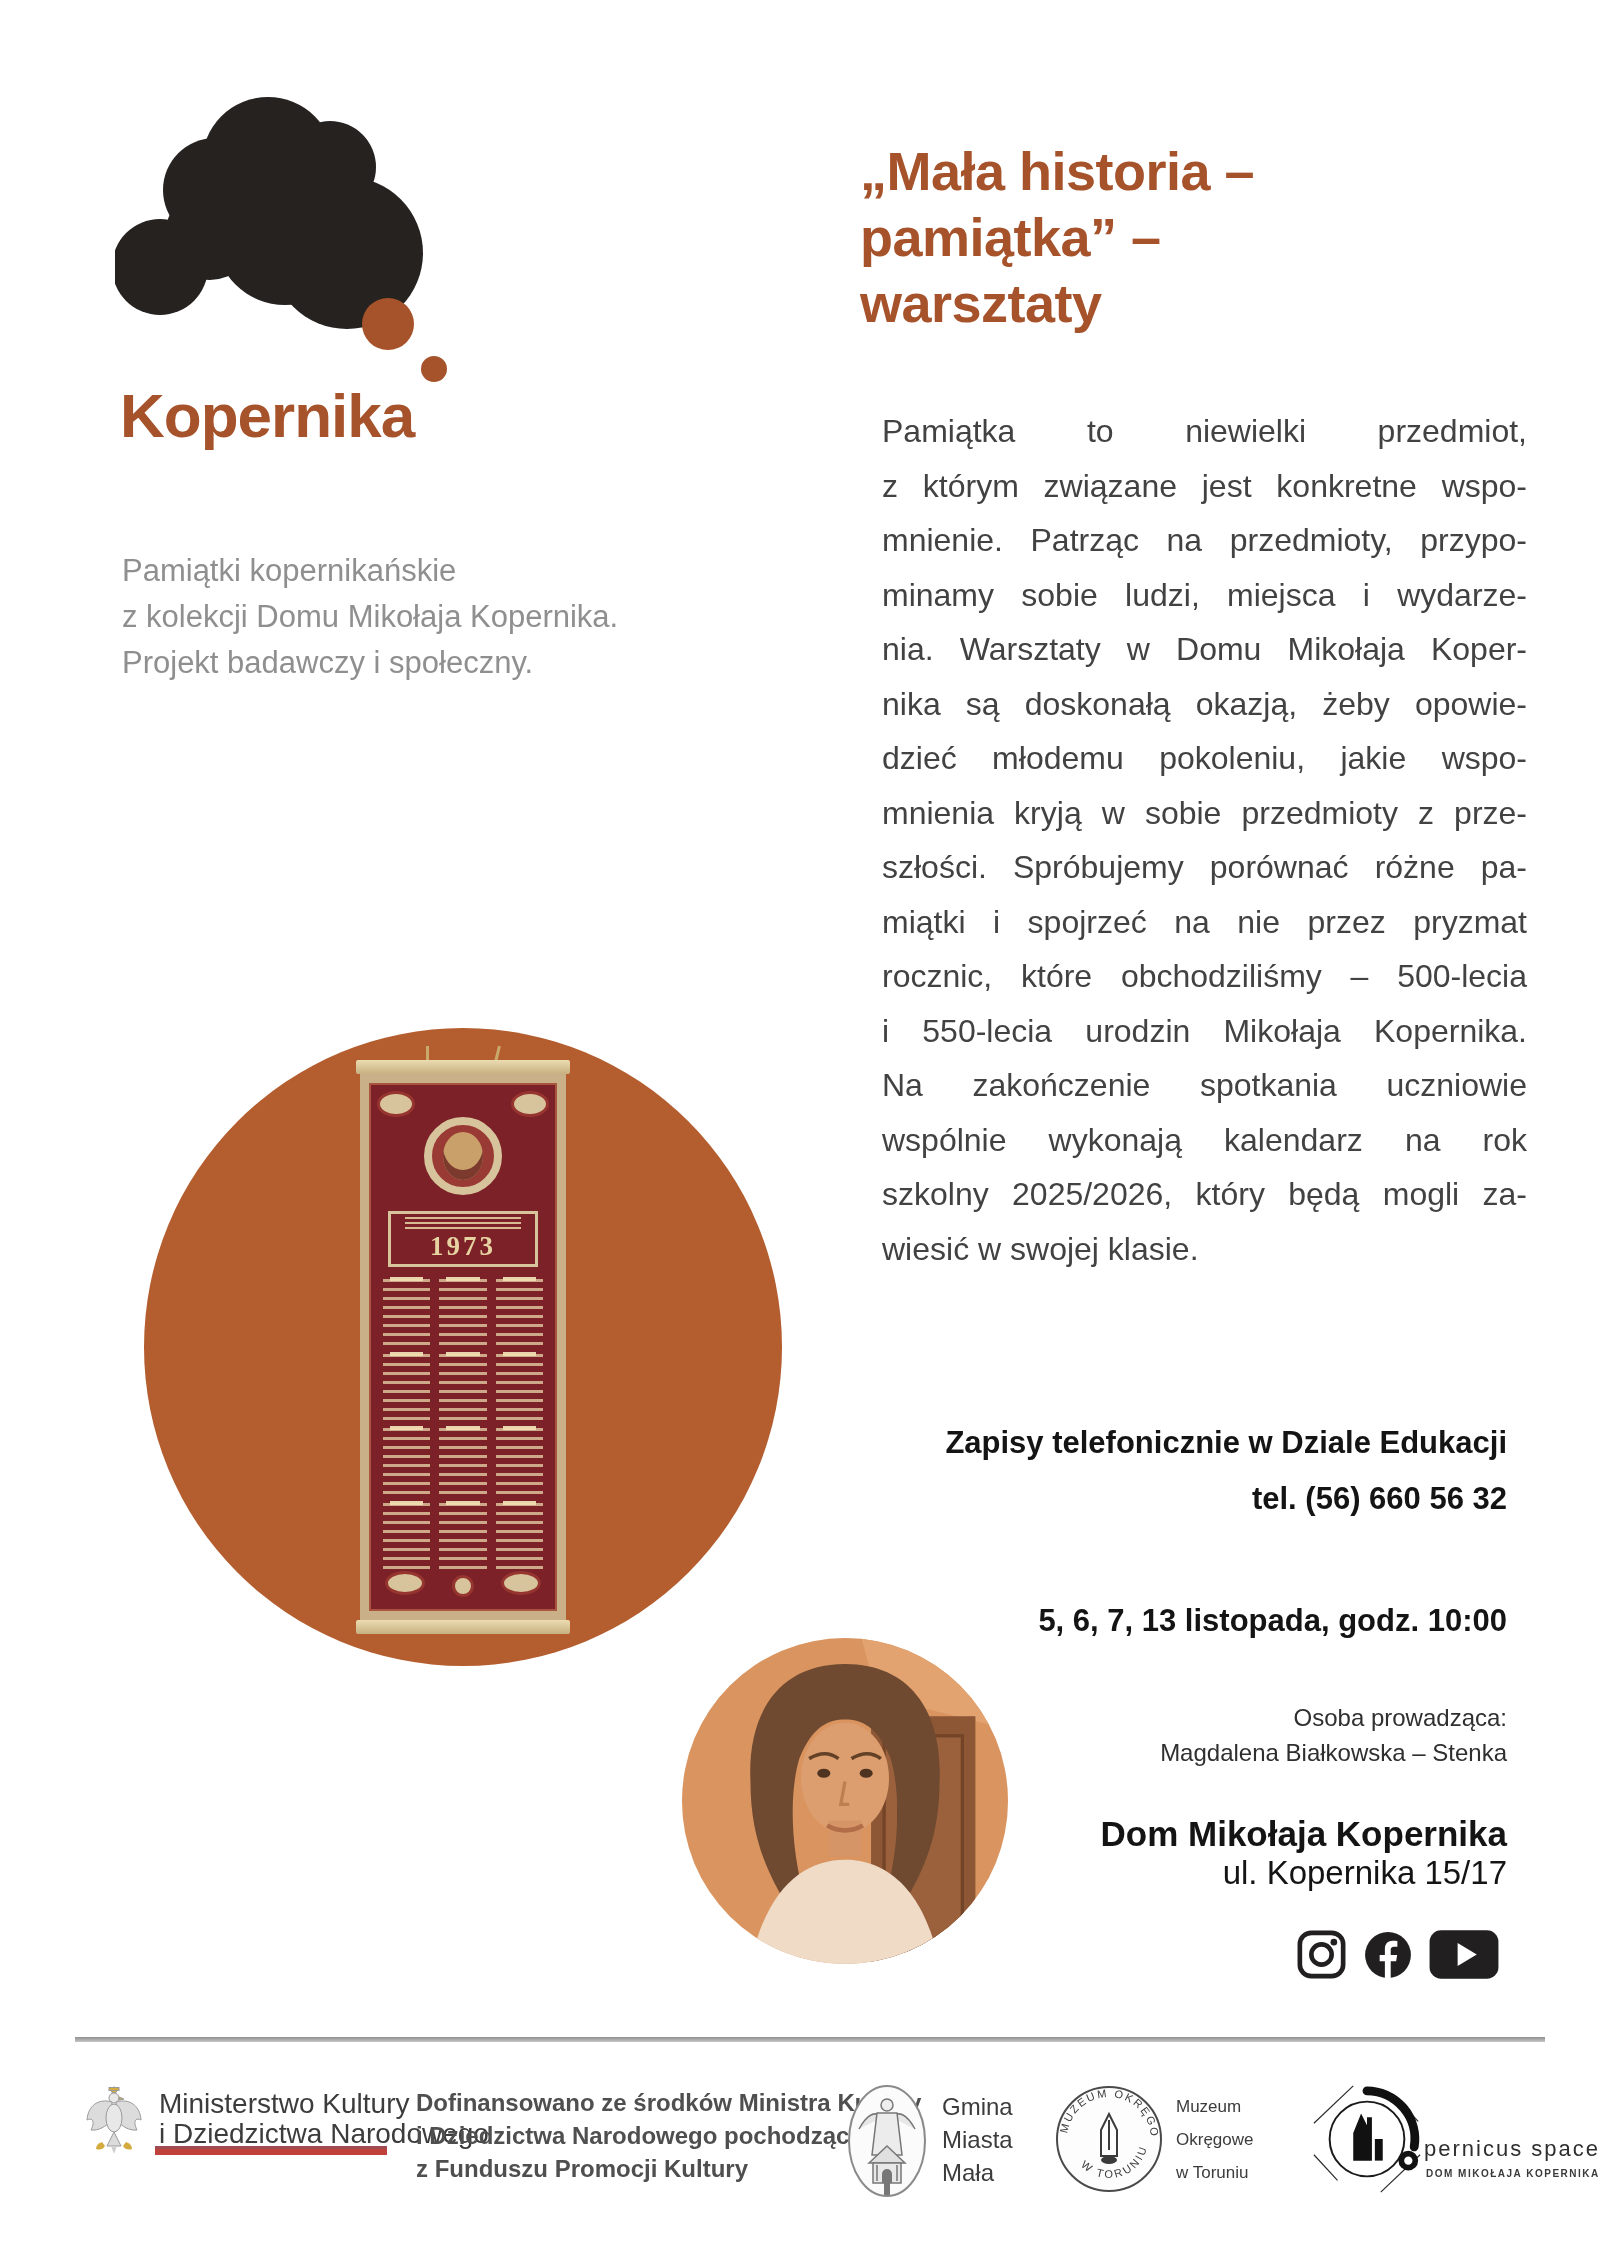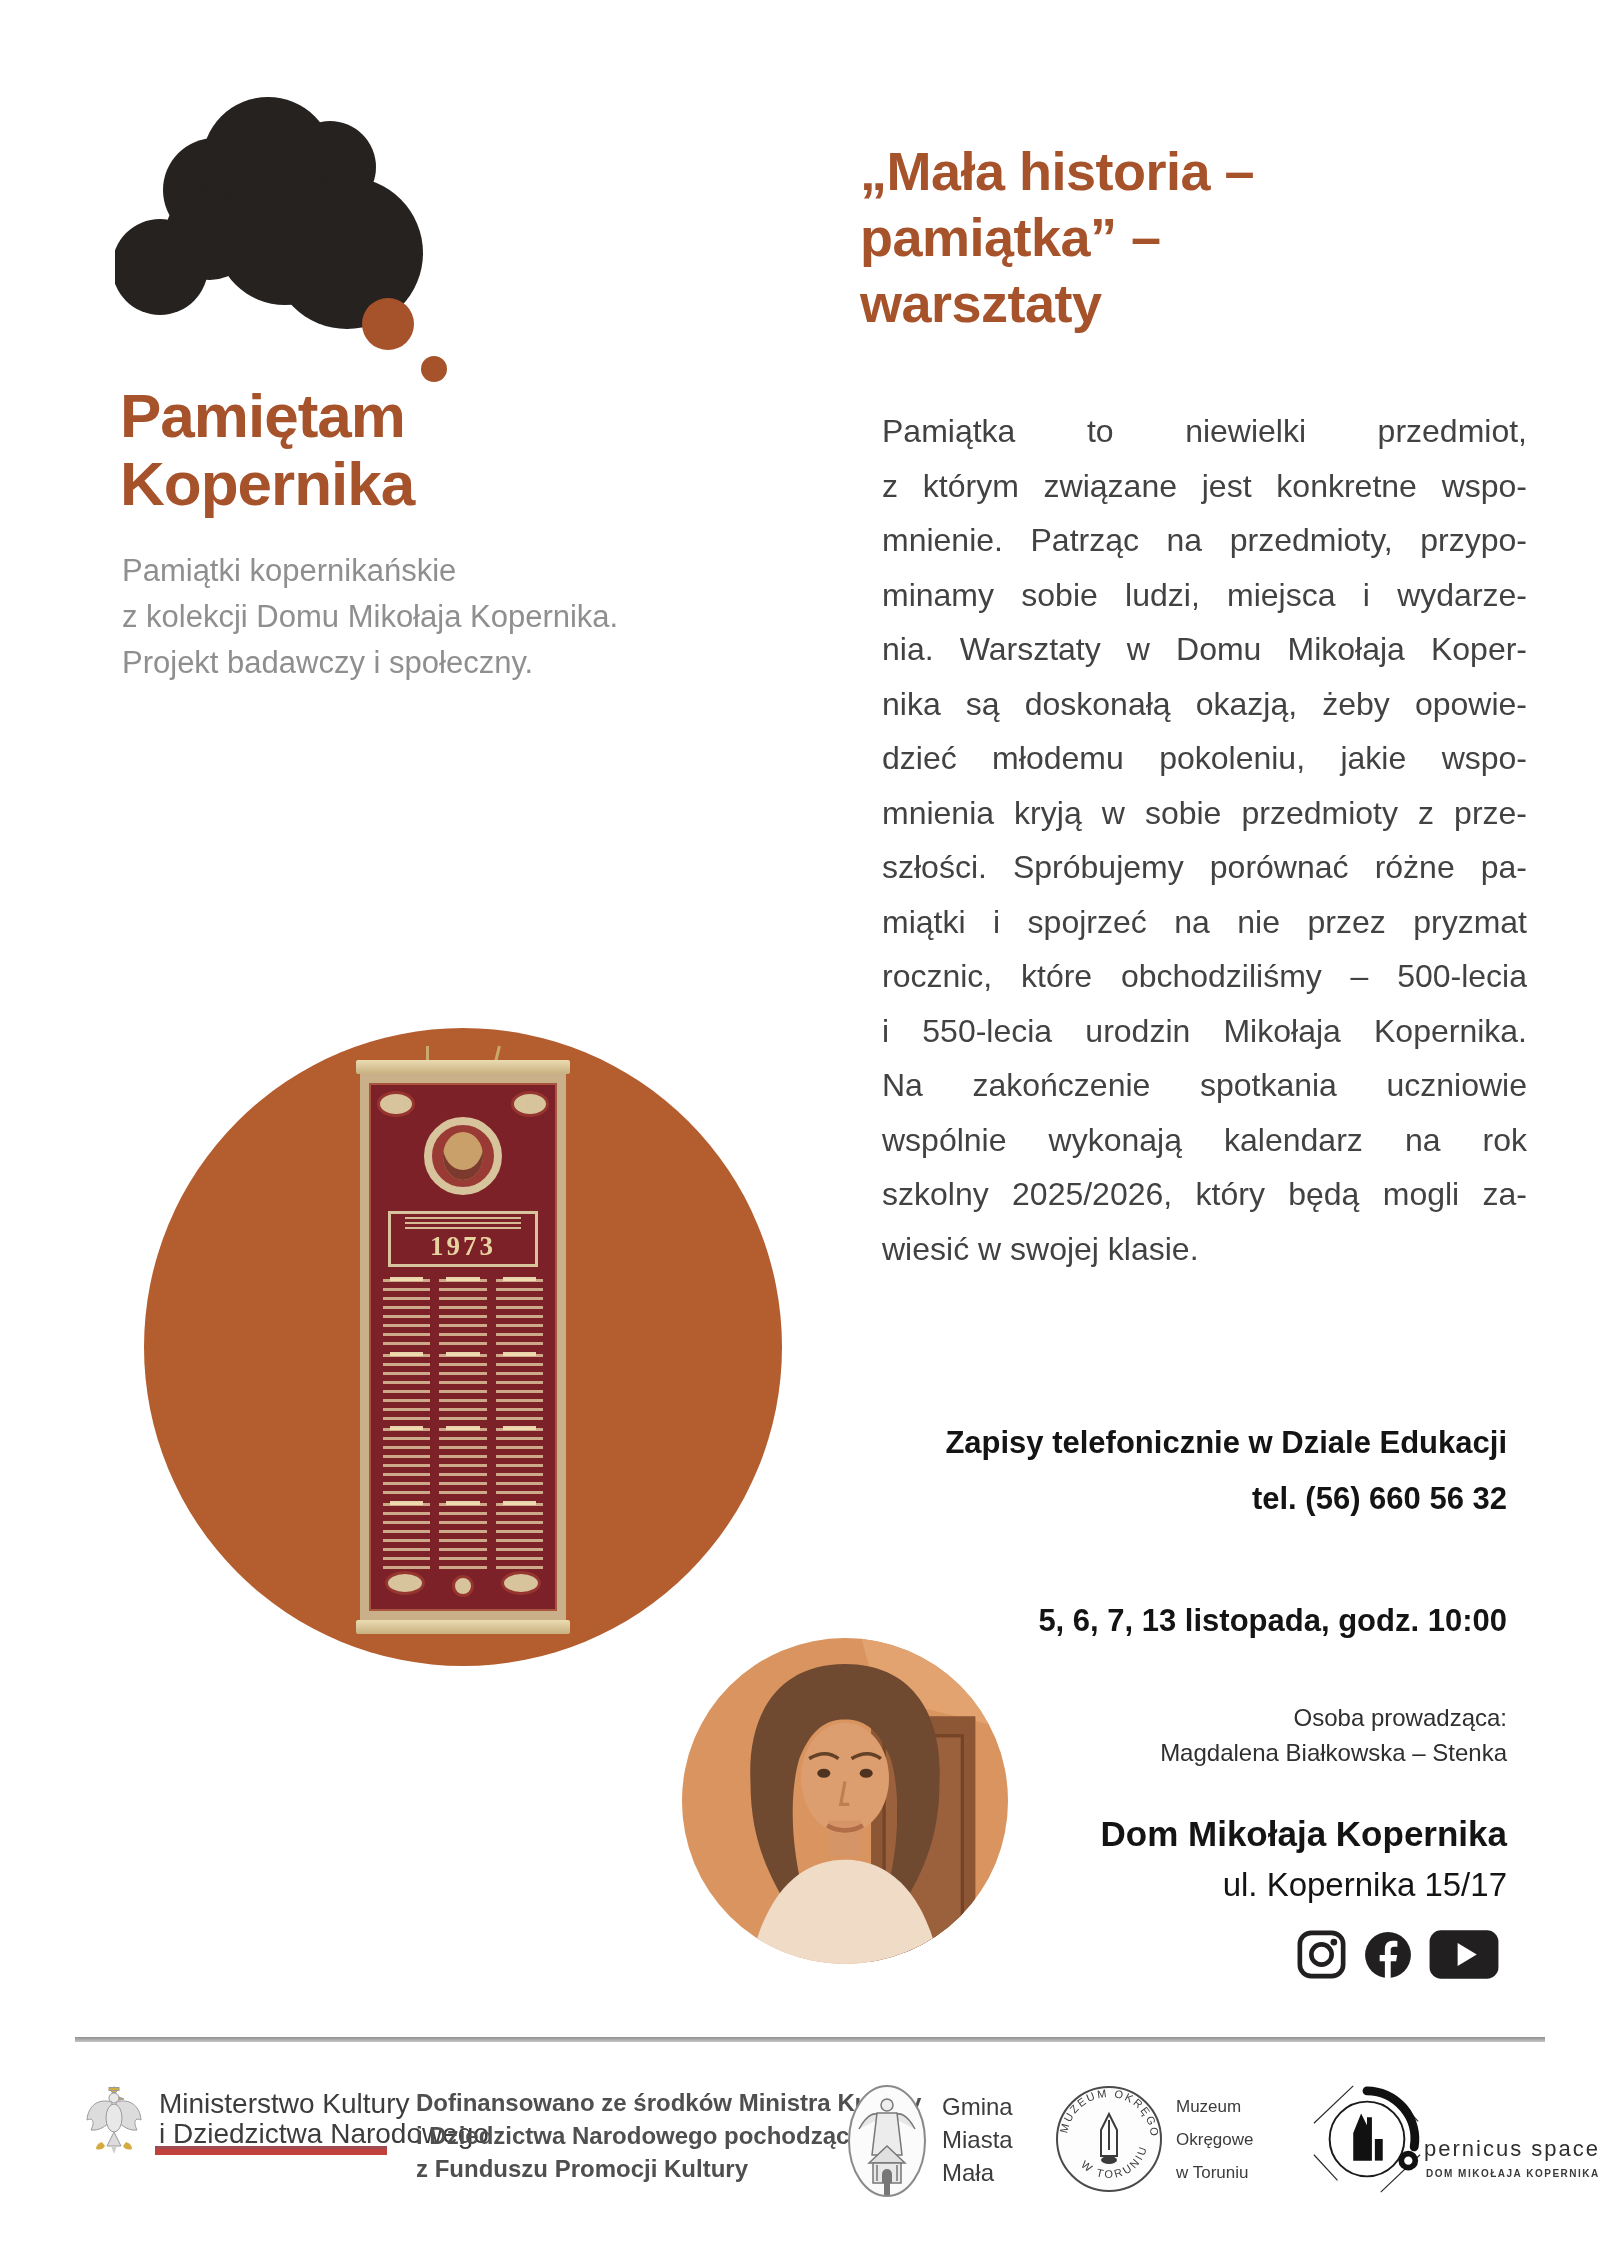--- a/index.html
+++ b/index.html
@@ -14,21 +14,21 @@
   
   .event-heading { position:absolute; left:860px; top:138px; font-size:54px; line-height:66px; font-weight:bold; color:#a6522a; letter-spacing:-0.5px; }
   .event-body { position:absolute; left:882px; top:404px; width:645px; font-size:32px; color:#424242; }
   .body-line { line-height:54.5px; text-align:justify; text-align-last:justify; white-space:nowrap; }
   .body-line:last-child { text-align-last:left; }
 
   .contact { position:absolute; left:820px; width:687px; text-align:right; color:#141414; }
   .c-bold { font-size:31px; font-weight:bold; line-height:56px; }
   .c-host { font-size:24px; line-height:35px; color:#2f2f2f; }
   .venue-name { font-size:35px; font-weight:bold; }
-  .venue-addr { font-size:33px; margin-top:12px; }
+  .venue-addr { font-size:33px; }
 
   .social-row { position:absolute; top:1928px; right:100px; display:flex; align-items:center; gap:15px; }
   .social-row svg { display:block; }
 
   
   .hero-circle { position:absolute; left:144px; top:1028px; width:638px; height:638px; border-radius:50%; background:#b45d2e; }
   .scroll { position:absolute; left:212px; top:32px; width:214px; height:574px; }
   .scroll .string { position:absolute; top:-14px; width:3px; height:16px; background:#caa96c; }
   .slat { position:absolute; left:0; width:100%; height:14px; background:linear-gradient(#ecdcb2,#c7b080); border-radius:2px; }
   .slat.top { top:0; } .slat.bottom { bottom:0; }
@@ -77,21 +77,20 @@
       <circle cx="45" cy="172" r="48"></circle>
       <circle cx="170" cy="140" r="70"></circle>
       <circle cx="232" cy="158" r="76"></circle>
       <circle cx="95" cy="140" r="45"></circle>
     </g>
     <circle cx="273" cy="229" r="26" fill="#a6522a"></circle>
     <circle cx="319" cy="274" r="13" fill="#a6522a"></circle>
   </svg>
 
   <div class="brand-title">
-    <div>Pamiętam</div>
     <div>Kopernika</div>
   </div>
   <div class="brand-subtitle">
       <div>Pamiątki kopernikańskie</div>
       <div>z kolekcji Domu Mikołaja Kopernika.</div>
       <div>Projekt badawczy i społeczny.</div>
     </div>
 
   <div class="event-heading">
       <div>„Mała historia –</div>

